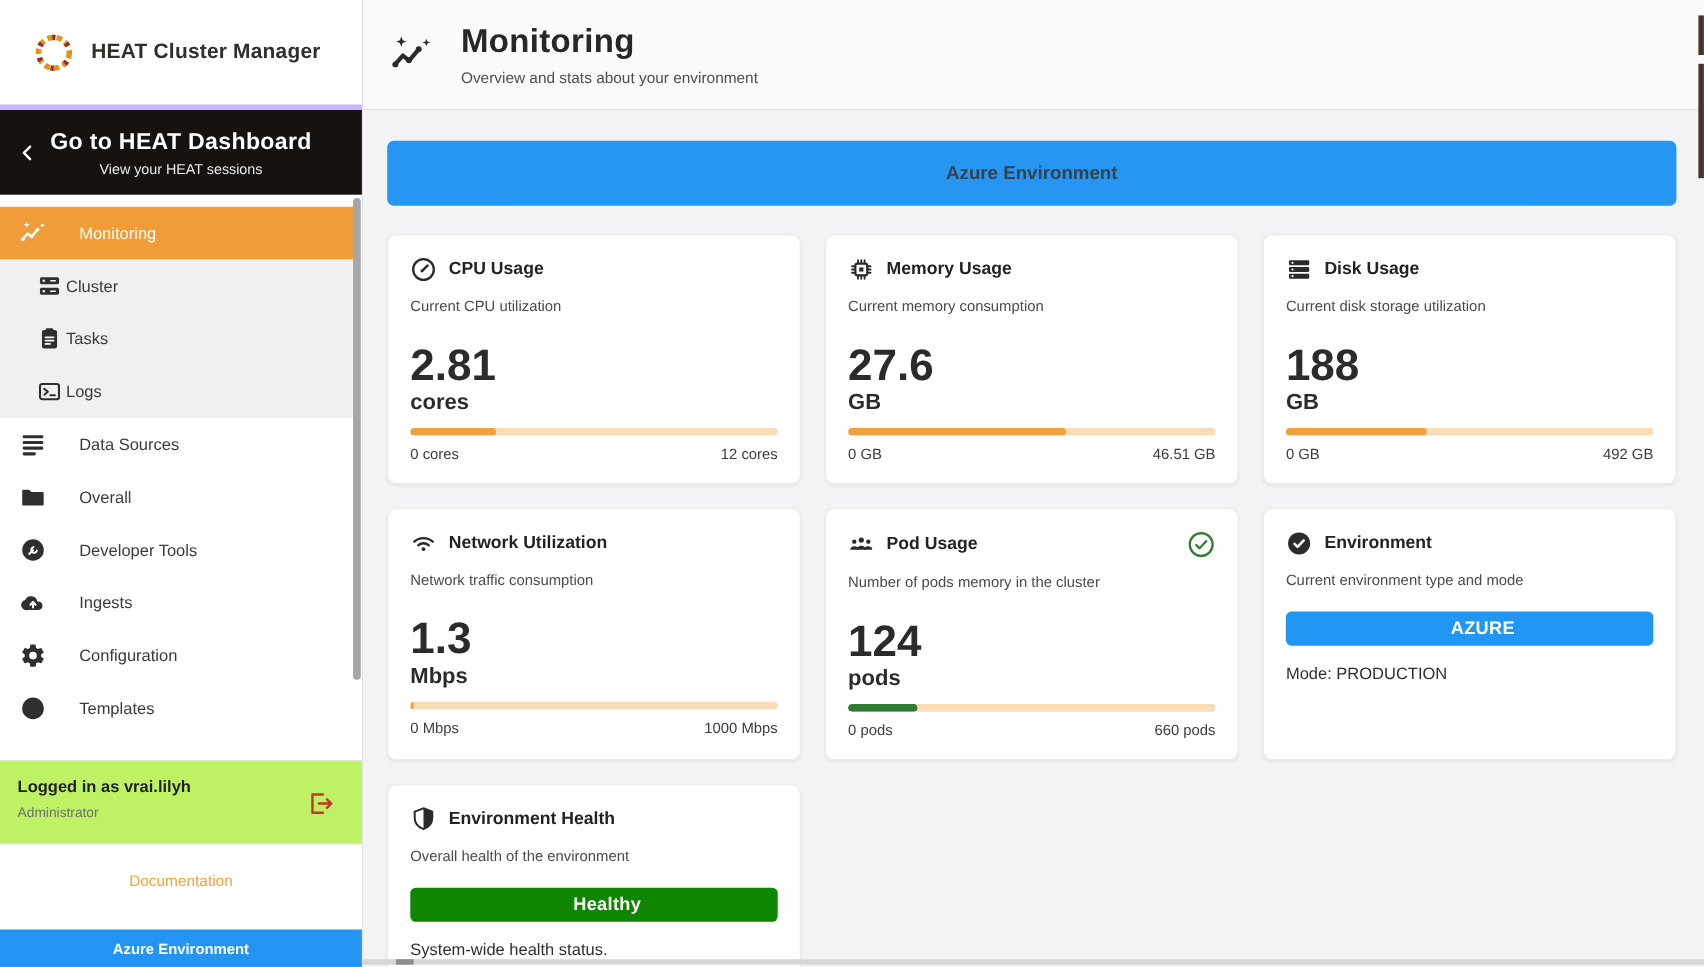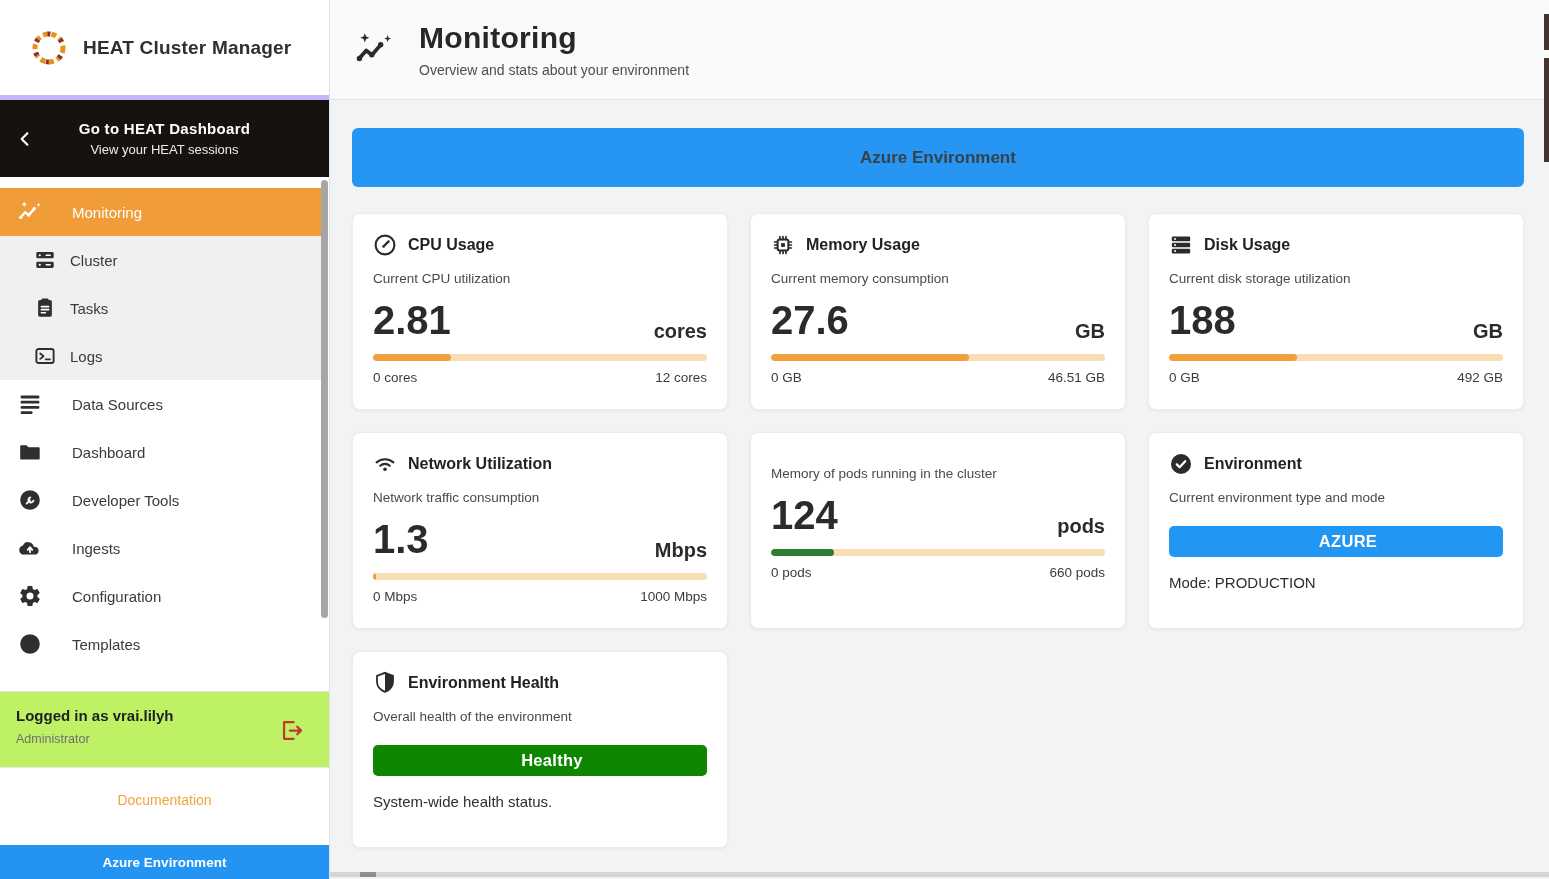--- a/index.html
+++ b/index.html
@@ -10,30 +10,30 @@
   
   .sidebar{width:330px;flex:none;background:#fff;border-right:1px solid #e2e2e2;
            display:flex;flex-direction:column;position:relative;box-sizing:border-box;}
   .logo-row{height:100px;flex:none;display:flex;align-items:center;padding-left:30px;gap:15px;
             border-bottom:5px solid #c4b5fd;box-sizing:border-box;}
   .logo-text{font-size:19px;font-weight:600;color:#322e2c;letter-spacing:.2px;}
   .dash-banner{height:77px;flex:none;background:#161210;color:#fff;display:flex;align-items:center;
                position:relative;cursor:pointer;}
   .dash-chev{position:absolute;left:14px;top:50%;transform:translateY(-50%);width:22px;height:22px;color:#fff;}
   .dash-text{flex:1;text-align:center;}
-  .dash-title{font-size:15px;font-weight:800;letter-spacing:.3px;}
+  .dash-title{font-size:21px;font-weight:800;letter-spacing:.3px;}
   .dash-sub{font-size:13px;color:#ececec;margin-top:5px;}
   .nav{flex:1;overflow:hidden;padding-top:11px;width:322px;}
   .nav-item{height:48px;display:flex;align-items:center;padding-left:18px;gap:30px;
             color:#3a3a3a;font-size:15px;cursor:pointer;box-sizing:border-box;}
   .nicon{width:24px;height:24px;flex:none;color:#2f2f2f;}
   .nav-item.active{background:#f09c38;color:#fff;}
   .nav-item.active .nicon{color:#fff;}
   .nav-group{background:#f0f0f0;}
-  .nav-group .nav-item{padding-left:34px;gap:14px;}
+  .nav-group .nav-item{padding-left:34px;gap:4px;}
   .nav-group .nicon{width:22px;height:22px;}
   .side-scroll{position:absolute;right:1px;top:180px;width:7px;height:438px;background:#a6a6a6;
                border-radius:4px;z-index:5;cursor:grab;}
   .user-sec{flex:none;height:76px;border-top:1px solid #e4e4e4;position:relative;
             padding:15px 16px;box-sizing:border-box;background:#bef264;z-index:2;}
   .user-name{font-size:15px;font-weight:700;color:#1f1f1f;}
   .user-role{font-size:12.5px;color:#6f6f6f;margin-top:8px;}
   .logout{position:absolute;right:24px;top:25px;width:27px;height:27px;color:#c0392b;cursor:pointer;}
   .ver-sec{flex:none;height:78px;border-top:1px solid #e8e8e8;text-align:center;
            padding-top:17px;box-sizing:border-box;background:#fff;}
@@ -54,21 +54,21 @@
               justify-content:center;font-size:17px;font-weight:700;color:#36424a;cursor:pointer;}
   .grid{margin-top:26px;display:grid;grid-template-columns:repeat(3,1fr);gap:22px;}
   .card{background:#fff;border-radius:8px;border:1px solid #ececec;box-shadow:0 1px 3px rgba(0,0,0,.06);
         padding:19px 20px;box-sizing:border-box;min-height:197px;}
   .card-head{display:flex;align-items:center;gap:11px;}
   .card-head .spacer{flex:1;}
   .cicon{width:24px;height:24px;color:#2b2b2b;flex:none;}
   .status-icon{width:26px;height:26px;color:#2e7d32;flex:none;}
   .ctitle{font-size:16px;font-weight:800;color:#222;}
   .csub{font-size:13.5px;color:#4a4a4a;margin-top:14px;}
-  .val-row{display:flex;align-items:flex-end;justify-content:space-between;margin-top:12px;}
+  .val-row{display:flex;align-items:flex-start;justify-content:space-between;margin-top:24px;flex-direction:column;}
   .cval{font-size:40px;font-weight:800;color:#2b2b2b;}
   .cunit{font-size:20px;font-weight:800;color:#2b2b2b;}
   .bar{height:7px;border-radius:4px;background:#f8ddb5;margin-top:11px;overflow:hidden;}
   .fill{height:100%;border-radius:4px;}
   .range{display:flex;justify-content:space-between;font-size:13.5px;color:#3c3c3c;margin-top:9px;}
   .badge{height:31px;border-radius:5px;display:flex;align-items:center;justify-content:center;
          color:#fff;font-weight:800;font-size:16.5px;margin-top:21px;letter-spacing:.3px;padding-left:24px;}
   .cnote{font-size:15px;color:#2e2e2e;margin-top:17px;}
 
   
@@ -236,21 +236,21 @@
       <div class="nav-item">
         <svg class="nicon">
             <use href="#i-list"></use>
           </svg>
         <span>Data Sources</span>
       </div>
       <div class="nav-item">
         <svg class="nicon">
             <use href="#i-folder"></use>
           </svg>
-        <span>Dashboard</span>
+        <span>Overall</span>
       </div>
       <div class="nav-item">
         <svg class="nicon">
             <use href="#i-wrench"></use>
           </svg>
         <span>Developer Tools</span>
       </div>
       <div class="nav-item">
         <svg class="nicon">
             <use href="#i-cloudup"></use>
@@ -382,21 +382,31 @@
           <div class="bar">
             <div class="fill" style="width: 1%; background: rgb(240, 160, 60);"></div>
           </div>
           <div class="range">
             <span>0 Mbps</span>
             <span>1000 Mbps</span>
           </div>
         </div>
 
         <div class="card">
-          <div class="csub">Memory of pods running in the cluster</div>
+          <div class="card-head">
+            <svg class="cicon">
+                <use href="#i-pods"></use>
+              </svg>
+            <span class="ctitle">Pod Usage</span>
+            <span class="spacer"></span>
+            <svg class="status-icon">
+                <use href="#i-checkout"></use>
+              </svg>
+          </div>
+          <div class="csub">Number of pods memory in the cluster</div>
           <div class="val-row">
             <span class="cval">124</span>
             <span class="cunit">pods</span>
           </div>
           <div class="bar">
             <div class="fill" style="width: 18.8%; background: rgb(46, 125, 50);"></div>
           </div>
           <div class="range">
             <span>0 pods</span>
             <span>660 pods</span>

